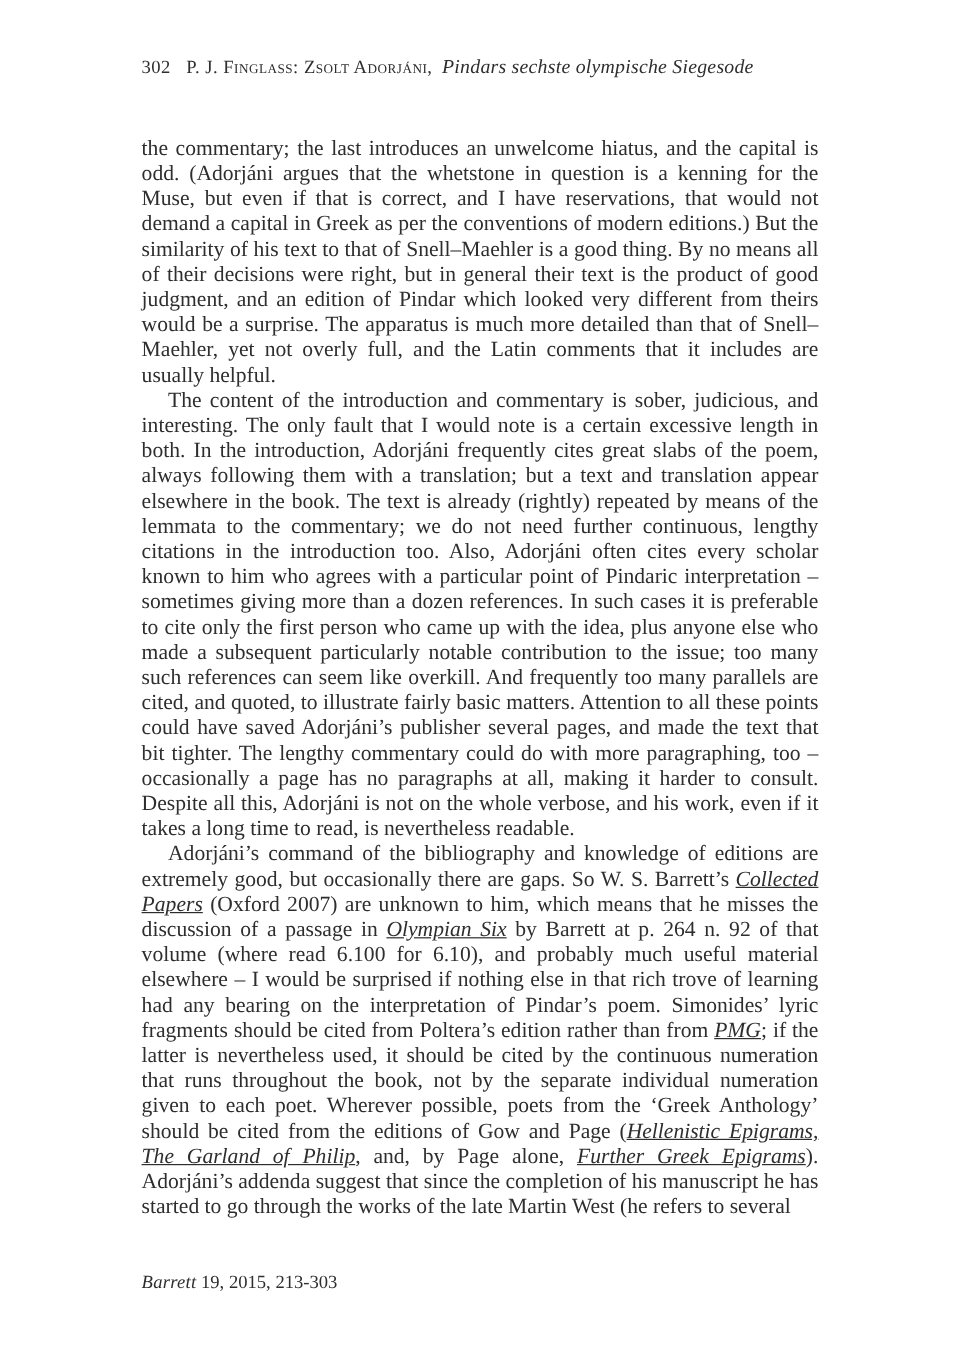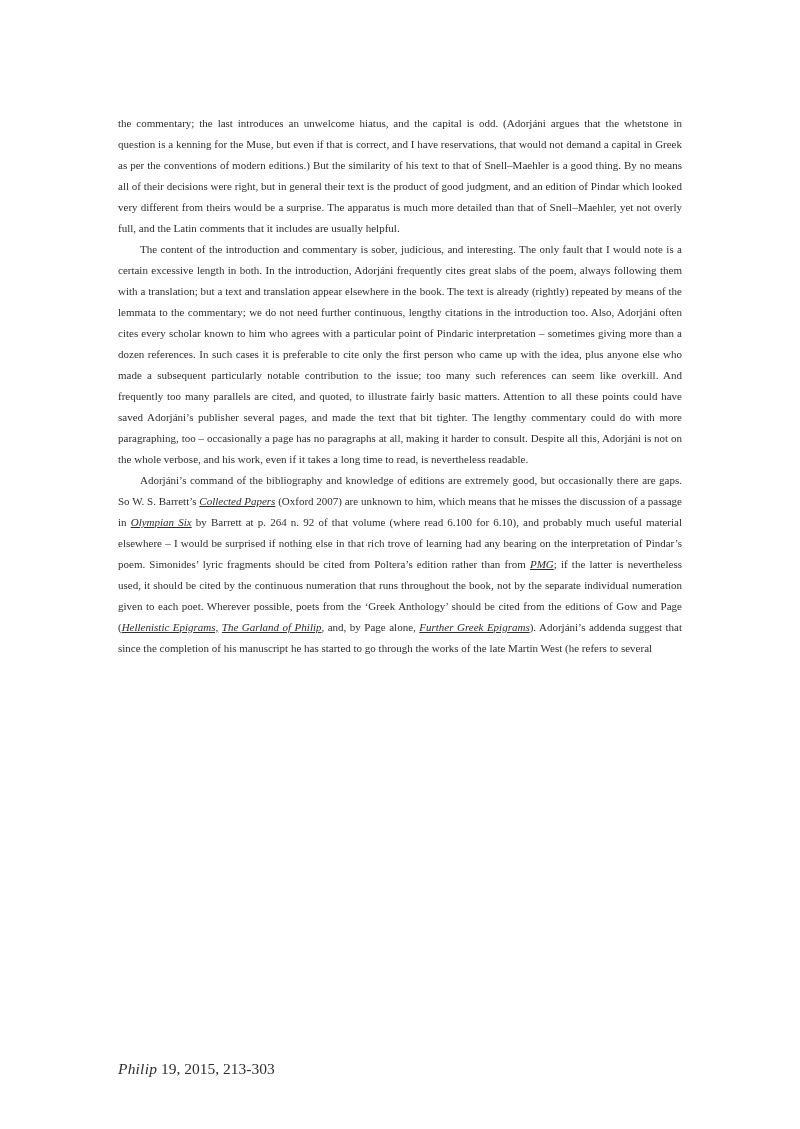--- a/index.html
+++ b/index.html
@@ -33,21 +33,21 @@
   .running-head .booktitle {
     font-style: italic;
     font-size: 16.5px;
     letter-spacing: 0.2px;
   }
   .body-text {
     position: absolute;
     top: 113px;
     left: 118px;
     width: 564px;
-    font-size: 11px;
+    font-size: 18px;
     line-height: 21px;
     text-align: justify;
     color: #2e2e2e;
   }
   .body-text p { margin: 0; padding: 0; }
   .body-text p.indent { text-indent: 22px; }
   .body-text .it { font-style: italic; text-decoration: underline; }
   .footer-line {
     position: absolute;
     top: 1060px;
@@ -56,25 +56,28 @@
     color: #2e2e2e;
     white-space: nowrap;
   }
   .footer-line .journal { font-style: italic; letter-spacing: 0.2px; }
 </style>
 </head>
 <body>
 
 <div class="page">
 
+  <div class="running-head">
+    <span class="pagenum">302</span><span class="reviewer">P. J. Finglass: Zsolt Adorjáni,</span><span class="booktitle">Pindars sechste olympische Siegesode</span>
+  </div>
 
   <div class="body-text">
       <p><span>the commentary; the last introduces an unwelcome hiatus, and the capital is odd. (Adorjáni argues that the whetstone in question is a kenning for the Muse, but even if that is correct, and I have reservations, that would not demand a capital in Greek as per the conventions of modern editions.) But the similarity of his text to that of Snell–Maehler is a good thing. By no means all of their decisions were right, but in general their text is the product of good judgment, and an edition of Pindar which looked very different from theirs would be a surprise. The apparatus is much more detailed than that of Snell–Maehler, yet not overly full, and the Latin comments that it includes are usually helpful.</span></p>
       <p class="indent"><span>The content of the introduction and commentary is sober, judicious, and interesting. The only fault that I would note is a certain excessive length in both. In the introduction, Adorjáni frequently cites great slabs of the poem, always following them with a translation; but a text and translation appear elsewhere in the book. The text is already (rightly) repeated by means of the lemmata to the commentary; we do not need further continuous, lengthy citations in the introduction too. Also, Adorjáni often cites every scholar known to him who agrees with a particular point of Pindaric interpretation – sometimes giving more than a dozen references. In such cases it is preferable to cite only the first person who came up with the idea, plus anyone else who made a subsequent particularly notable contribution to the issue; too many such references can seem like overkill. And frequently too many parallels are cited, and quoted, to illustrate fairly basic matters. Attention to all these points could have saved Adorjáni’s publisher several pages, and made the text that bit tighter. The lengthy commentary could do with more paragraphing, too – occasionally a page has no paragraphs at all, making it harder to consult. Despite all this, Adorjáni is not on the whole verbose, and his work, even if it takes a long time to read, is nevertheless readable.</span></p>
       <p class="indent"><span>Adorjáni’s command of the bibliography and knowledge of editions are extremely good, but occasionally there are gaps. So W. S. Barrett’s </span><span class="it">Collected Papers</span><span> (Oxford 2007) are unknown to him, which means that he misses the discussion of a passage in </span><span class="it">Olympian Six</span><span> by Barrett at p. 264 n. 92 of that volume (where read 6.100 for 6.10), and probably much useful material elsewhere – I would be surprised if nothing else in that rich trove of learning had any bearing on the interpretation of Pindar’s poem. Simonides’ lyric fragments should be cited from Poltera’s edition rather than from </span><span class="it">PMG</span><span>; if the latter is nevertheless used, it should be cited by the continuous numeration that runs throughout the book, not by the separate individual numeration given to each poet. Wherever possible, poets from the ‘Greek Anthology’ should be cited from the editions of Gow and Page (</span><span class="it">Hellenistic Epigrams,</span><span> </span><span class="it">The Garland of Philip</span><span>, and, by Page alone, </span><span class="it">Further Greek Epigrams</span><span>). Adorjáni’s addenda suggest that since the completion of his manuscript he has started to go through the works of the late Martin West (he refers to several</span></p>
     </div>
 
   <div class="footer-line">
-    <span class="journal">Philip</span>
+    <span class="journal">Barrett</span>
     <span>19, 2015, 213-303</span>
   </div>
 
 </div>
 
 </body></html>

